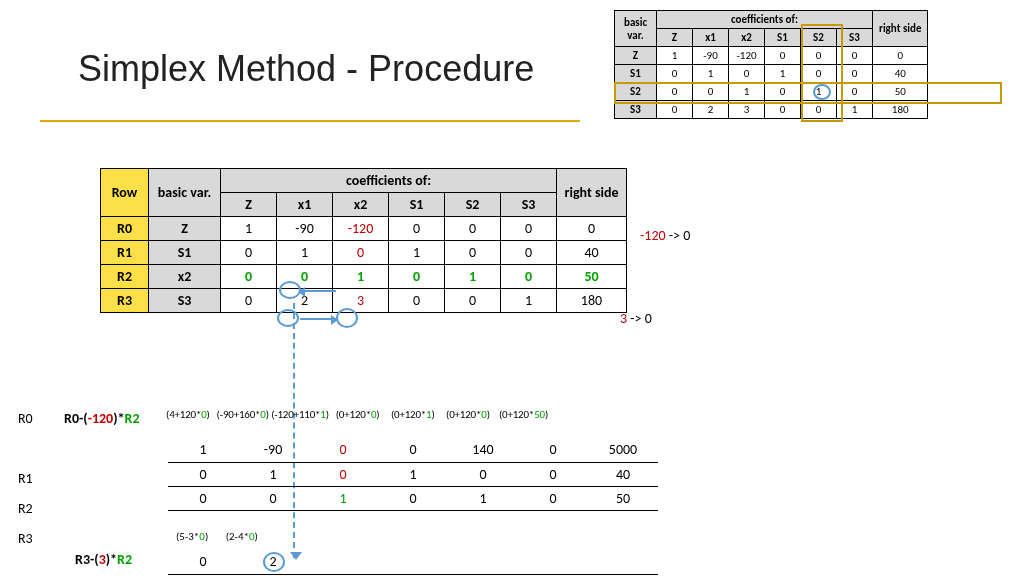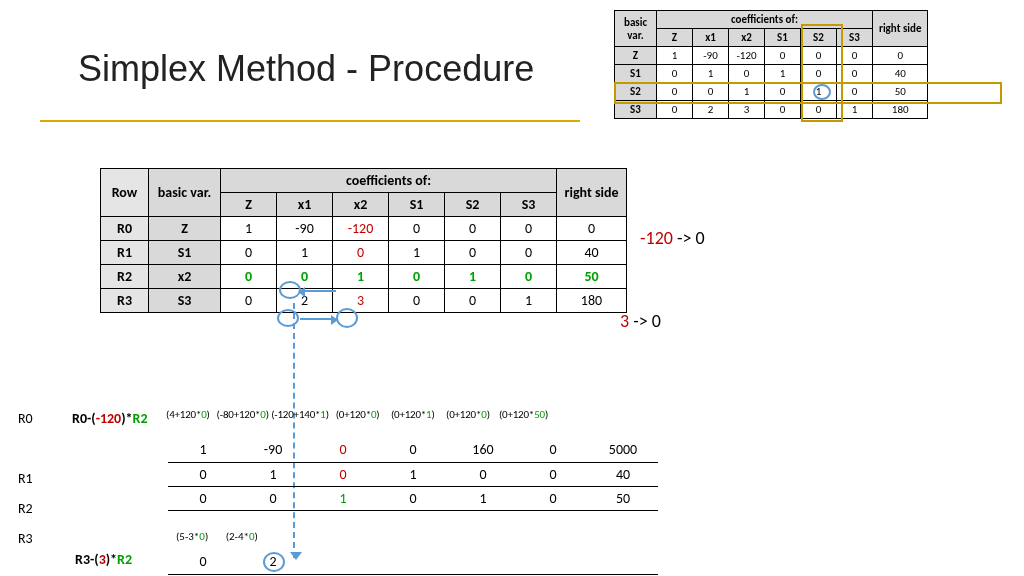--- a/index.html
+++ b/index.html
@@ -76,30 +76,30 @@
     font-size:14px;
   }
   .main th, .main td {
     border:1px solid #000;
     padding:2px 0;
     text-align:center;
     height:24px;
     width:56px;
   }
   .main th { background:#d9d9d9; font-weight:bold;}
-  .main .rowlabel { background:#e5e5e5; font-weight:bold; width:48px;}
+  .main .rowlabel { background:#fde047; font-weight:bold; width:48px;}
   .main .basic { background:#d9d9d9; font-weight:bold; width:72px;}
   .main .right { width:70px; }
   .red { color:#c00000; }
   .green { color:#00a000; }
   .bold { font-weight:bold;}
 
   .note {
     position:absolute;
-    font-size:18px;
+    font-size:14px;
   }
 
   
   .rowop {
     position:absolute;
     font-size:14px;
   }
   .rowops-table {
     position:absolute;
     border-collapse:collapse;
@@ -292,54 +292,54 @@
 <div class="note" style="left:620px;top:310px"><span class="red">3</span><span> -&gt; 0</span></div>
 
 <div class="circle" style="left:279px;top:281px;width:22px;height:18px"></div>
 <div class="circle" style="left:277px;top:309px;width:22px;height:18px"></div>
 <div class="circle" style="left:336px;top:308px;width:22px;height:20px"></div>
 <div class="arrow-h left" style="left:300px;top:290px;width:36px"></div>
 <div class="arrow-h right" style="left:300px;top:318px;width:36px"></div>
 <div class="arrow-down"></div>
 
 <div class="rowop" style="left:18px;top:410px">R0</div>
-<div class="rowop bold" style="left:72px;top:410px">
+<div class="rowop bold" style="left:64px;top:410px">
   <span>R0-(</span><span class="red">-120</span><span>)*</span><span class="green">R2</span>
 </div>
 <div class="rowop" style="left:18px;top:470px">R1</div>
 <div class="rowop" style="left:18px;top:500px">R2</div>
 <div class="rowop" style="left:18px;top:530px">R3</div>
 <div class="rowop bold" style="left:75px;top:551px">
   <span>R3-(</span><span class="red">3</span><span>)*</span><span class="green">R2</span>
 </div>
 
 <div class="rowop formula" style="left:166px;top:408px;letter-spacing:-0.2px">
   <span>(4+120*</span><span class="green">0</span><span>)</span>&nbsp;&nbsp;
-  <span>(-80+120*</span><span class="green">0</span><span>)</span>
-  <span>(-120+140*</span><span class="green">1</span><span>)</span>&nbsp;&nbsp;
+  <span>(-90+160*</span><span class="green">0</span><span>)</span>
+  <span>(-120+110*</span><span class="green">1</span><span>)</span>&nbsp;&nbsp;
   <span>(0+120*</span><span class="green">0</span><span>)</span>&nbsp;&nbsp;&nbsp;&nbsp;
   <span>(0+120*</span><span class="green">1</span><span>)</span>&nbsp;&nbsp;&nbsp;&nbsp;
   <span>(0+120*</span><span class="green">0</span><span>)</span>&nbsp;&nbsp;&nbsp;
   <span>(0+120*</span><span class="green">50</span><span>)</span>
 </div>
 
 <div class="rowop formula" style="left:176px;top:530px">
   <span>(5-3*</span><span class="green">0</span><span>)</span>
   &nbsp;&nbsp;&nbsp;&nbsp;&nbsp;
   <span>(2-4*</span><span class="green">0</span><span>)</span>
 </div>
 
 <table class="rowops-table" style="left:168px;top:438px">
   <tbody>
       <tr>
     <td>1</td>
     <td>-90</td>
     <td class="red">0</td>
     <td>0</td>
-    <td>160</td>
+    <td>140</td>
     <td>0</td>
     <td>5000</td>
   </tr>
   <tr class="sep">
     <td>0</td>
     <td>1</td>
     <td class="red">0</td>
     <td>1</td>
     <td>0</td>
     <td>0</td>

